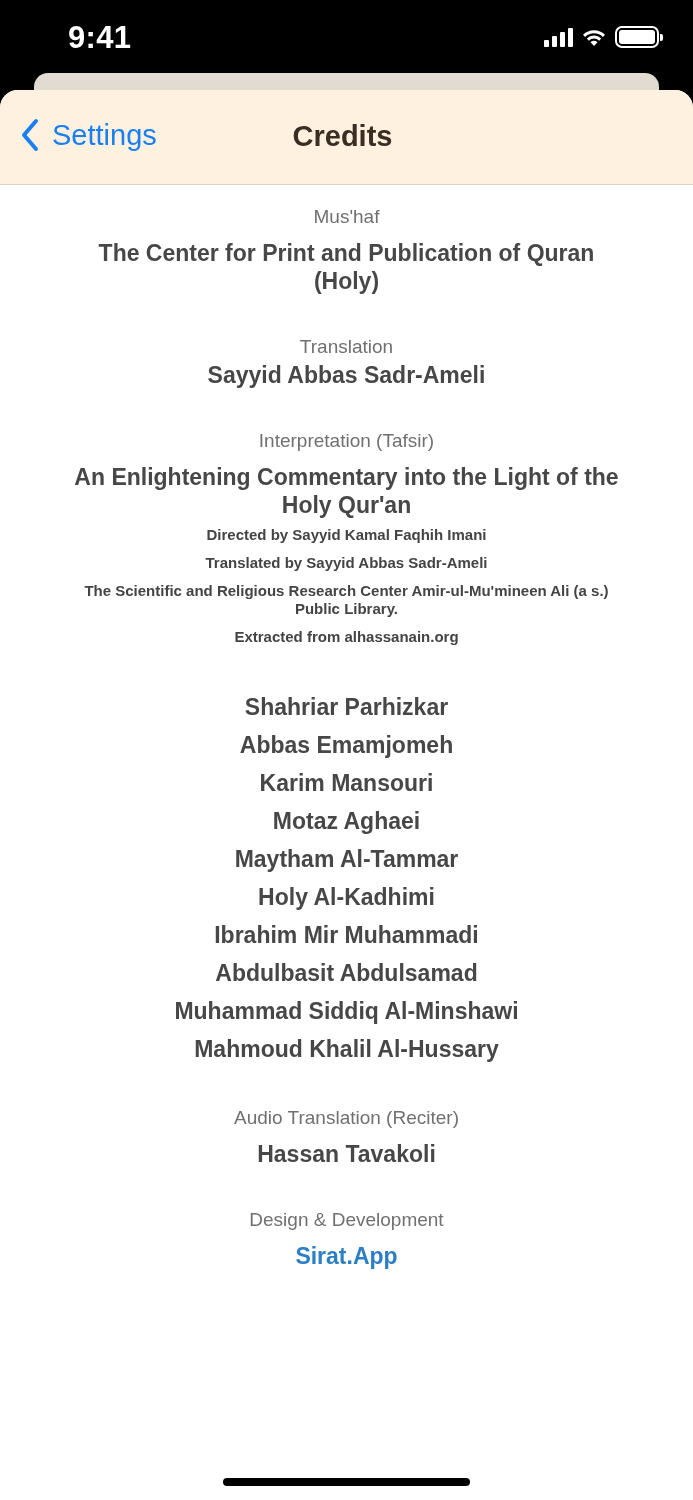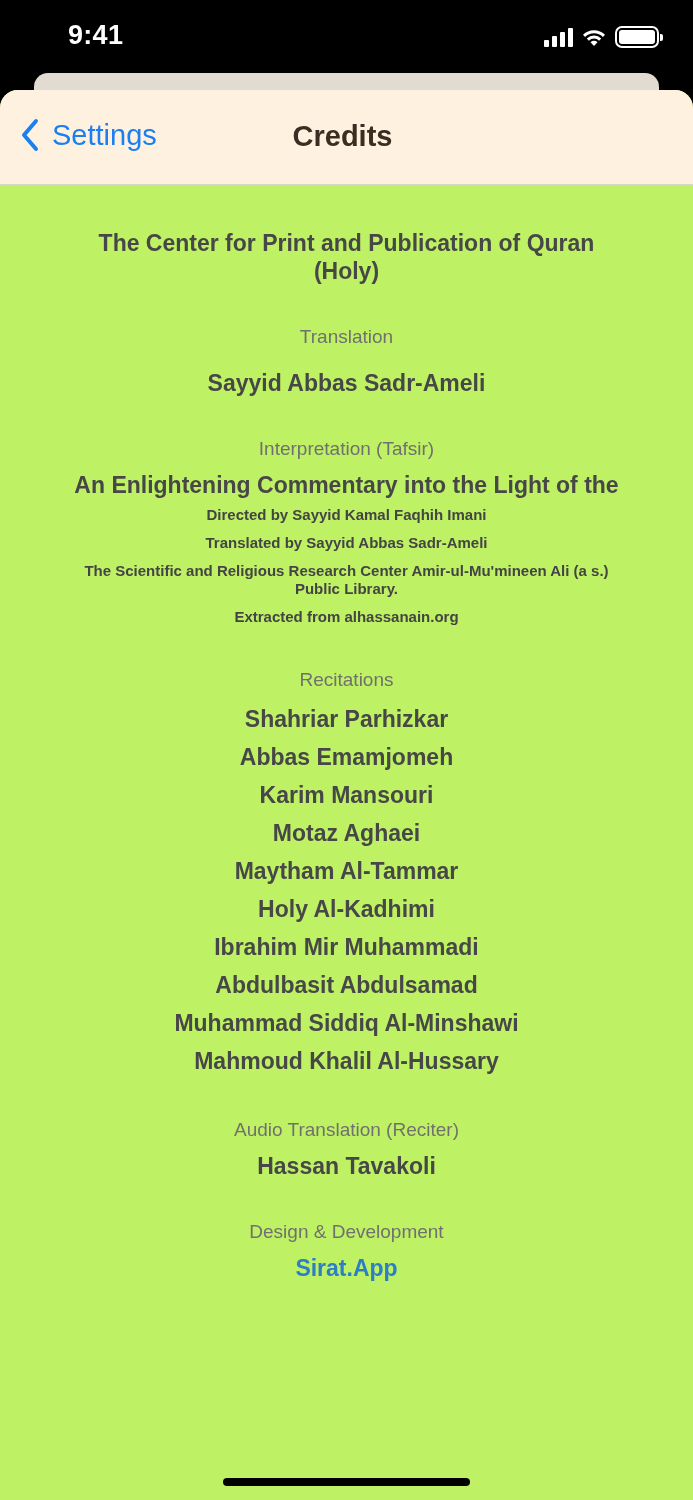--- a/index.html
+++ b/index.html
@@ -1,30 +1,30 @@
 <!DOCTYPE html>
 <html><head>
   <meta charset="utf-8">
   <style>
     * { box-sizing: border-box; margin: 0; padding: 0; }
     html, body { width: 693px; height: 1500px; background: #000; overflow: hidden; }
     body { font-family: "Liberation Sans", sans-serif; position: relative; }
 
     .status-bar { position: absolute; top: 0; left: 0; width: 693px; height: 75px; color: #fff; }
-    .status-time { position: absolute; left: 68px; top: 20px; font-size: 27px; font-weight: bold; letter-spacing: 0.3px; }
+    .status-time { position: absolute; left: 68px; top: 20px; font-size: 31px; font-weight: bold; letter-spacing: 0.3px; }
     .status-icons { position: absolute; right: 34px; top: 26px; display: flex; align-items: center; gap: 8px; }
     .signal { display: flex; align-items: flex-end; gap: 3px; height: 20px; }
     .signal span { display: block; width: 5px; background: #fff; border-radius: 1px; }
     .battery { width: 44px; height: 22px; border: 2px solid #fff; border-radius: 7px; padding: 2px; position: relative; }
     .battery::after { content: ""; position: absolute; right: -6px; top: 6px; width: 3px; height: 7px; background: #fff; border-radius: 0 2px 2px 0; }
     .battery .fill { width: 100%; height: 100%; background: #fff; border-radius: 3px; }
 
     .back-sheet { position: absolute; top: 73px; left: 34px; width: 625px; height: 40px; background: #e2dbd1; border-radius: 14px 14px 0 0; }
 
-    .sheet { position: absolute; top: 90px; left: 0; width: 693px; height: 1410px; background: #bef264; border-radius: 18px 18px 0 0; overflow: hidden; }
+    .sheet { position: absolute; top: 90px; left: 0; width: 693px; height: 1410px; background: #ffffff; border-radius: 18px 18px 0 0; overflow: hidden; }
     .nav-bar { height: 95px; background: #fff1e0; border-bottom: 1px solid #ddd4c8; position: relative; }
     .back-button { position: absolute; left: 20px; top: 28px; display: flex; align-items: center; color: #1a7ff0; cursor: pointer; }
     .back-button svg { width: 20px; height: 34px; margin-right: 12px; }
     .back-label { font-size: 29px; }
     .nav-title { position: absolute; left: 0; right: 8px; top: 30px; text-align: center; font-size: 29px; font-weight: bold; color: #3a2d22; }
 
     .content { text-align: center; padding-top: 20px; }
     .section-label { font-size: 19px; color: #707070; line-height: 24px; }
     .section-value { font-size: 23px; font-weight: bold; color: #474747; line-height: 28px; }
     .small-line { font-size: 15px; font-weight: bold; color: #444; line-height: 18px; }
@@ -64,41 +64,42 @@
         <path d="M16 3 L4 17 L16 31" stroke="#1a7ff0" stroke-width="4" fill="none" stroke-linecap="round" stroke-linejoin="round"></path>
       </svg>
       <span class="back-label">Settings</span>
     </div>
     <div class="nav-title">Credits</div>
   </div>
 
   <div class="content">
 
     <div>
-      <div class="section-value" style="margin-top:24px">The Center for Print and Publication of Quran</div>
+      <div class="section-label">Mus'haf</div>
+      <div class="section-value" style="margin-top:10px">The Center for Print and Publication of Quran</div>
       <div class="section-value">(Holy)</div>
     </div>
 
     <div style="margin-top:40px">
       <div class="section-label">Translation</div>
-      <div class="section-value" style="margin-top:20px">Sayyid Abbas Sadr-Ameli</div>
+      <div class="section-value" style="margin-top:2px">Sayyid Abbas Sadr-Ameli</div>
     </div>
 
     <div style="margin-top:40px">
       <div class="section-label">Interpretation (Tafsir)</div>
       <div class="section-value" style="margin-top:10px">An Enlightening Commentary into the Light of the</div>
+      <div class="section-value">Holy Qur'an</div>
       <div class="small-line" style="margin-top:7px">Directed by Sayyid Kamal Faqhih Imani</div>
       <div class="small-line" style="margin-top:10px">Translated by Sayyid Abbas Sadr-Ameli</div>
       <div class="small-line" style="margin-top:10px">The Scientific and Religious Research Center Amir-ul-Mu'mineen Ali (a s.)</div>
       <div class="small-line">Public Library.</div>
       <div class="small-line" style="margin-top:10px">Extracted from alhassanain.org</div>
     </div>
 
     <div style="margin-top:42px">
-      <div class="section-label">Recitations</div>
       <div style="margin-top:8px">
         <div class="section-value" style="height:38px;line-height:38px">Shahriar Parhizkar</div>
         <div class="section-value" style="height:38px;line-height:38px">Abbas Emamjomeh</div>
         <div class="section-value" style="height:38px;line-height:38px">Karim Mansouri</div>
         <div class="section-value" style="height:38px;line-height:38px">Motaz Aghaei</div>
         <div class="section-value" style="height:38px;line-height:38px">Maytham Al-Tammar</div>
         <div class="section-value" style="height:38px;line-height:38px">Holy Al-Kadhimi</div>
         <div class="section-value" style="height:38px;line-height:38px">Ibrahim Mir Muhammadi</div>
         <div class="section-value" style="height:38px;line-height:38px">Abdulbasit Abdulsamad</div>
         <div class="section-value" style="height:38px;line-height:38px">Muhammad Siddiq Al-Minshawi</div>

